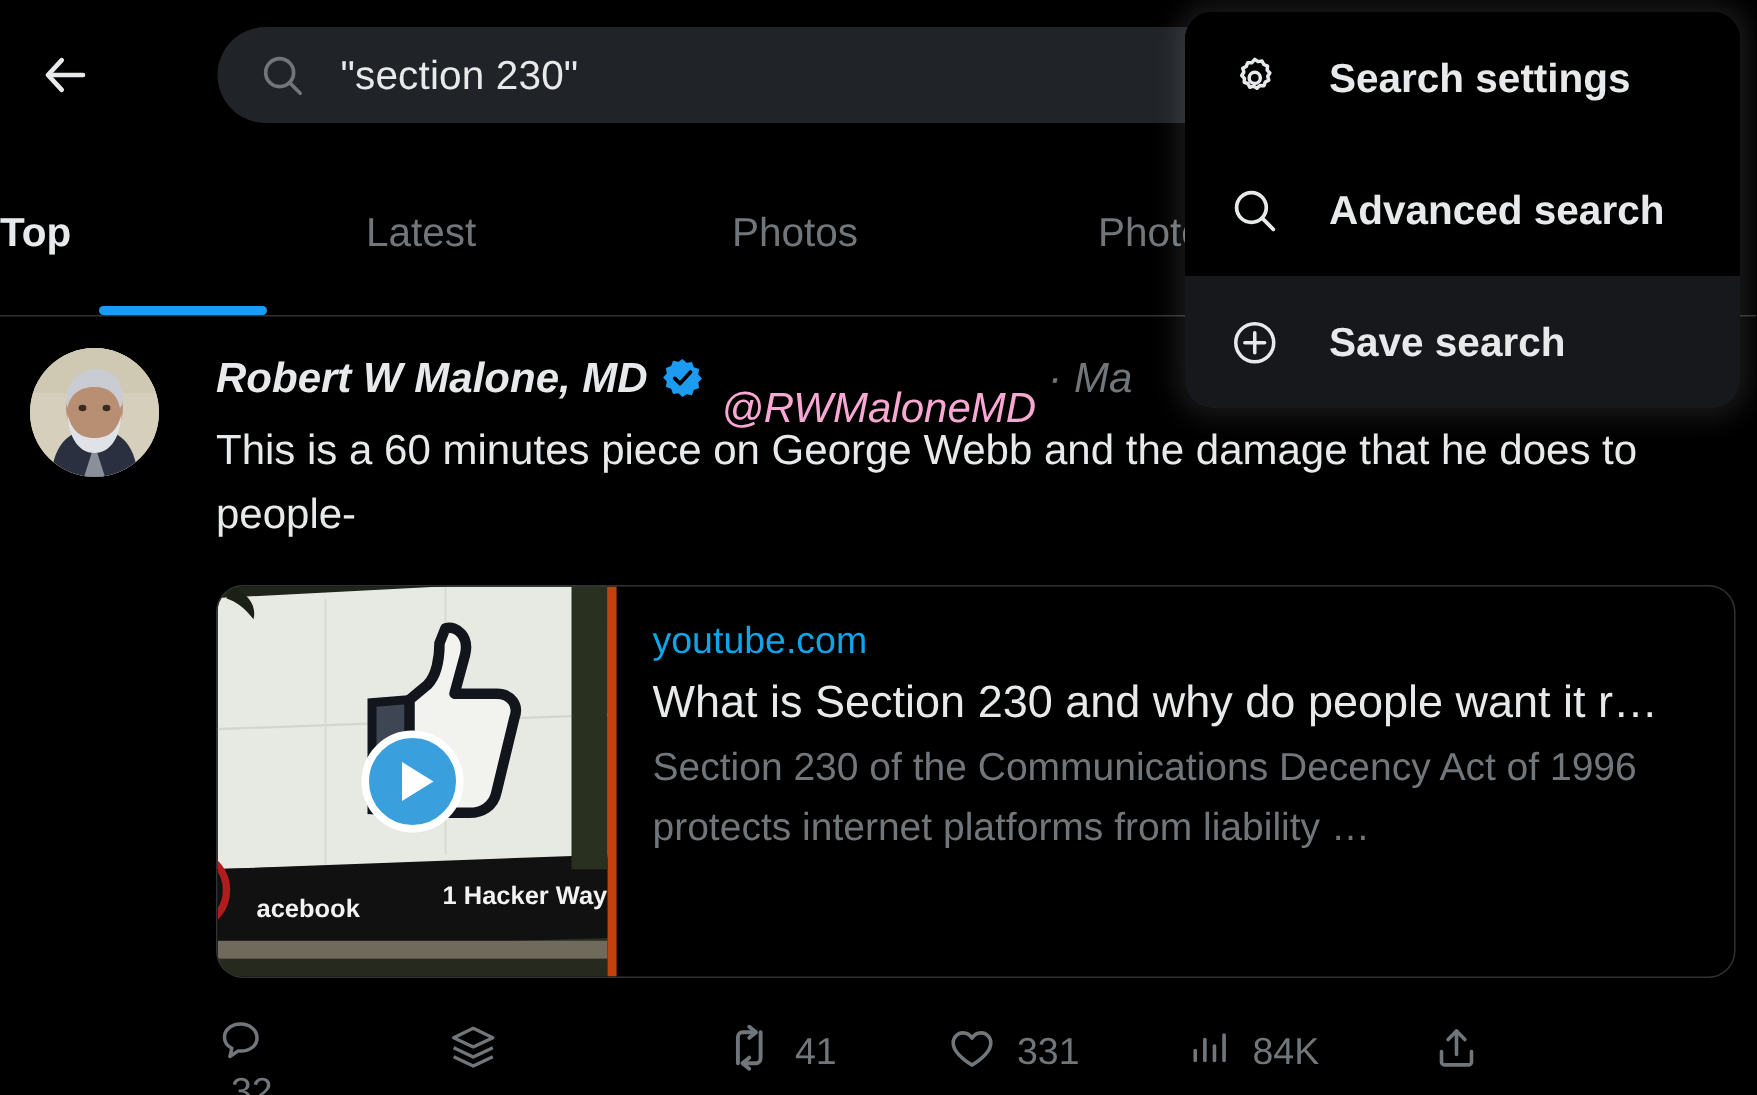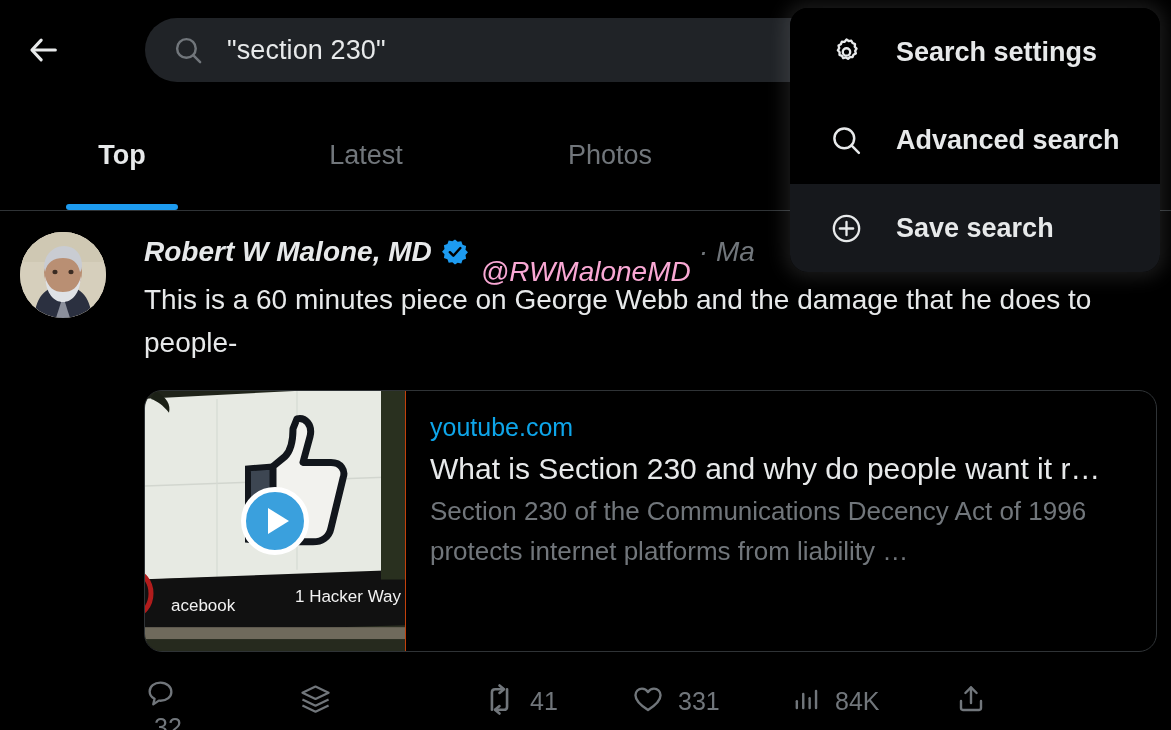--- a/index.html
+++ b/index.html
@@ -69,21 +69,21 @@
     width: 1171px; height: 101px;
     border-bottom: 1px solid #2f3336;
     box-sizing: border-box;
     display: flex;
   }
   .tab {
     flex: 0 0 244px;
     height: 100%;
     display: flex;
     align-items: flex-start;
-    justify-content: center;
+    justify-content: flex-start;
     padding-top: 30px;
     box-sizing: border-box;
     position: relative;
   }
   .tab-label {
     font-size: 27px;
     color: #71767b;
     font-weight: normal;
     white-space: nowrap;
   }
@@ -177,23 +177,24 @@
     overflow: hidden;
     display: flex;
     box-sizing: border-box;
     background: #000;
   }
   .card-thumb {
     width: 260px;
     height: 100%;
     flex: 0 0 auto;
     position: relative;
-    border-right: 1px solid #c2410c;
+    border-right: 6px solid #c2410c;
     overflow: hidden;
     background: #2a2b24;
+    font-weight: bold;
   }
   .card-thumb svg { position: absolute; inset: 0; width: 100%; height: 100%; }
   .play-badge {
     position: absolute;
     left: 50%; top: 50%;
     transform: translate(-50%, -50%);
     width: 68px; height: 68px;
     border-radius: 50%;
     background: #3aa0dd;
     border: 5px solid #ffffff;
@@ -266,21 +267,21 @@
     border-radius: 18px;
     background: #000000;
     box-shadow: 0 0 18px 6px rgba(255,255,255,0.10);
     overflow: hidden;
     z-index: 50;
   }
   .menu-item {
     height: 88px;
     display: flex;
     align-items: center;
-    padding-left: 36px;
+    padding-left: 26px;
     box-sizing: border-box;
     background: #000000;
   }
   .menu-item.hover {
     background: #16181c;
   }
   .menu-icon {
     width: 40px; height: 40px;
     flex: 0 0 auto;
     display: flex; align-items: center; justify-content: center;

